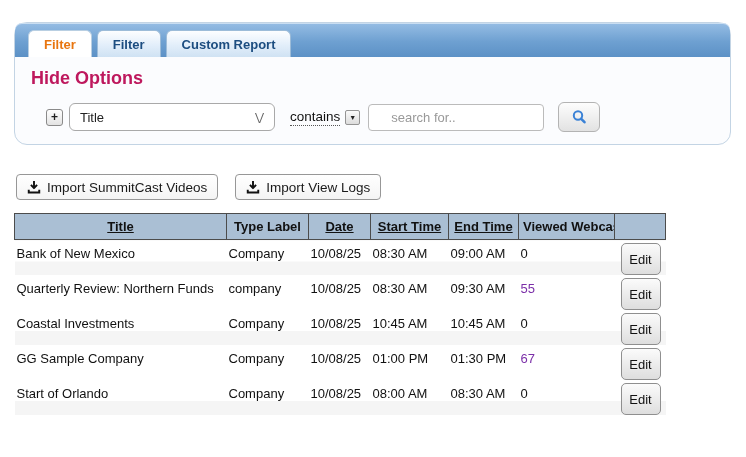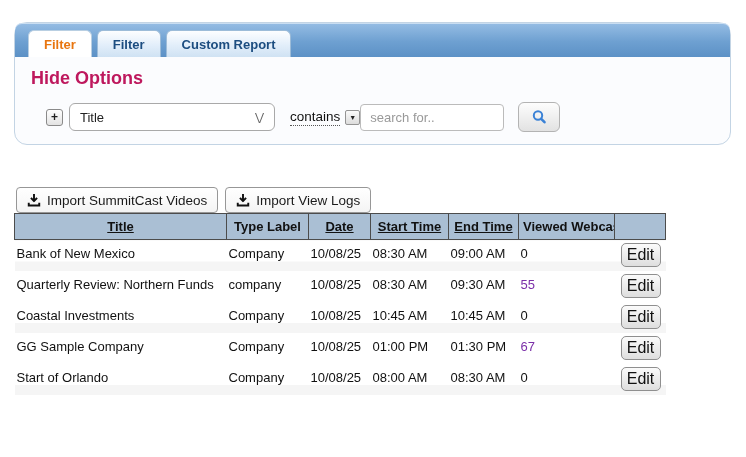--- a/index.html
+++ b/index.html
@@ -26,30 +26,30 @@
     line-height: 14px; text-align: center; color: #222; cursor: pointer; }
   .field-select { width: 206px; height: 28px; margin-left: 6px; border: 1px solid #a9a9a9;
     border-radius: 6px; background: #ffffff; display: flex; align-items: center;
     padding: 0 10px; font-size: 13px; color: #222; cursor: pointer; justify-content: space-between; }
   .chevron { color: #666; font-size: 11px; }
   .operator { margin-left: 15px; font-size: 13.5px; color: #111;
     border-bottom: 1px dotted #555; padding-bottom: 1px; }
   .mini-drop { width: 15px; height: 15px; margin-left: 5px; border: 1px solid #949494;
     border-radius: 2px; background: linear-gradient(180deg, #fafafa, #dcdcdc);
     font-size: 7px; color: #222; text-align: center; line-height: 13px; cursor: pointer; }
-  .search-input { margin-left: 0; width: 144px; height: 27px; border: 1px solid #bbbbbb;
-    border-radius: 4px; padding: 0 9px; font-size: 13px; color: #333;
+  .search-input { margin-left: 8px; width: 176px; height: 27px; border: 1px solid #bbbbbb;
+    border-radius: 4px; padding: 0 22px; font-size: 13px; color: #333;
     font-family: "Liberation Sans", sans-serif; }
   .search-input::placeholder { color: #999; }
   .search-btn { margin-left: 14px; width: 42px; height: 30px; border: 1px solid #b3b3b3;
     border-radius: 6px; background: linear-gradient(180deg, #fdfdfd, #e2e2e2);
     cursor: pointer; display: flex; align-items: center; justify-content: center; }
 
   
-  .import-row { position: absolute; left: 16px; top: 174px; display: flex; gap: 7px; margin-top: 13px; }
+  .import-row { position: absolute; left: 16px; top: 174px; display: flex; gap: 17px; }
   .import-btn { height: 26px; border: 1px solid #979797; border-radius: 4px;
     background: linear-gradient(180deg, #ffffff, #f4f4f4); display: inline-flex;
     align-items: center; gap: 6px; padding: 0 10px; font-size: 13.5px; color: #1a1a1a;
     cursor: pointer; font-family: "Liberation Sans", sans-serif; }
 
   
   .report-table { position: absolute; left: 14px; top: 213px; border-collapse: collapse;
     table-layout: fixed; width: 651px; font-size: 13px; color: #111; }
   .report-table col:nth-child(1) { width: 212px; }
   .report-table col:nth-child(2) { width: 82px; }
@@ -60,23 +60,23 @@
   .report-table col:nth-child(7) { width: 51px; }
   .report-table th { background: #aabfd4; border: 1px solid #4c4c4c; height: 26px;
     font-weight: bold; text-align: center; padding: 0 4px; white-space: nowrap; overflow: hidden; }
   .report-table th .sortable { text-decoration: underline; cursor: pointer; }
   .report-table td { height: 31px; vertical-align: top; padding: 6px 2px 0 2px;
     white-space: nowrap; overflow: visible; }
   .report-table tbody tr:nth-child(odd) td {
     background: linear-gradient(180deg, #ffffff 21px, #f5f5f5 21px); }
   .viewed-link { color: #7b2fa8; cursor: pointer; }
   .cell-actions { position: relative; padding-top: 0 !important; }
-  .edit-btn { margin: 3px 0 0 4px; width: 40px; height: 24px; border: 1px solid #8f8f8f;
+  .edit-btn { margin: 3px 0 0 4px; width: 40px; height: 32px; border: 1px solid #8f8f8f;
     border-radius: 5px; background: linear-gradient(180deg, #fbfbfb, #dedede);
-    font-size: 16px; color: #111; cursor: pointer; font-family: "Liberation Sans", sans-serif; }
+    font-size: 13px; color: #111; cursor: pointer; font-family: "Liberation Sans", sans-serif; }
   .highlight-box { position: absolute; top: -1px; left: 0; border: 4px solid #f1941d;
     padding: 2px 3px; display: inline-block; background: transparent; }
   .highlight-box .edit-btn { margin: 0; }
   svg { display: block; }
 </style>
 </head>
 <body>
 
 <div class="panel">
   <div class="tabbar">

